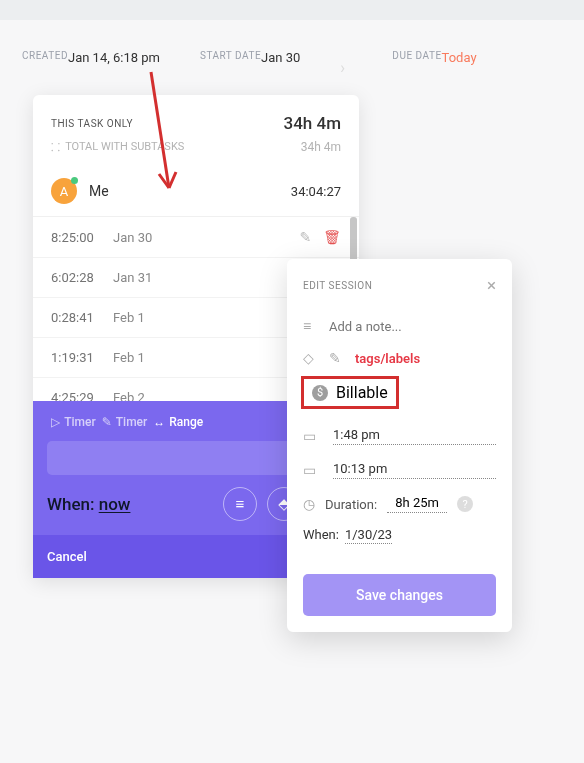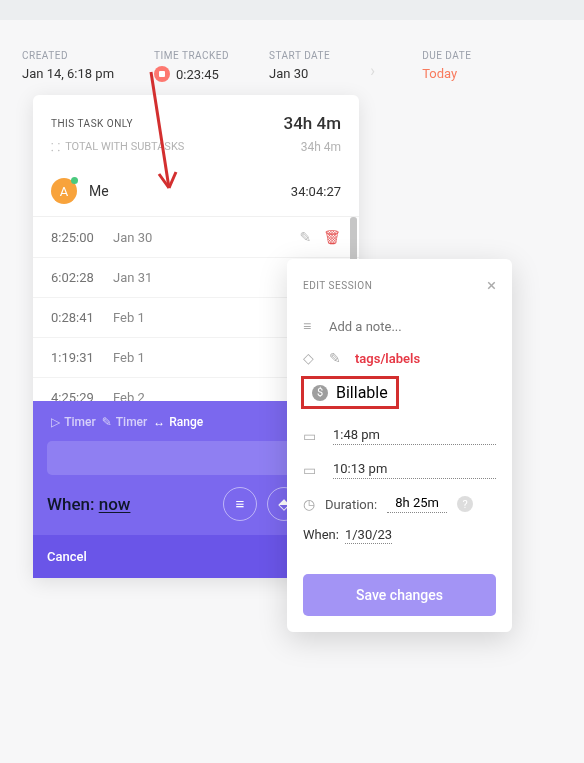--- a/index.html
+++ b/index.html
@@ -19,22 +19,21 @@
       height: 20px;
       background: #eceef0;
     }
     .meta-row {
       display: flex;
       padding: 30px 22px 20px 22px;
       gap: 40px;
     }
     .meta-item {
       display: flex;
-      flex-direction: column;
-      gap: 5px;
+      flex-direction: row;
     }
     .meta-label {
       font-size: 10px;
       color: #9ba0ab;
       letter-spacing: 0.5px;
       text-transform: uppercase;
     }
     .meta-value {
       font-size: 13px;
       color: #333;
@@ -419,27 +418,20 @@
   </style>
 </head>
 <body>
 
 <div class="top-bar"></div>
 
 <div class="meta-row">
   <div class="meta-item">
     <div class="meta-label">CREATED</div>
     <div class="meta-value">Jan 14, 6:18 pm</div>
-  </div>
-  <div class="meta-item">
-    <div class="meta-label">TIME TRACKED</div>
-    <div class="meta-value time-tracked-val">
-      <span class="rec-icon"></span>
-      <span>0:23:45</span>
-    </div>
   </div>
   <div class="meta-item">
     <div class="meta-label">START DATE</div>
     <div class="meta-value">Jan 30</div>
   </div>
   <div class="divider-chevron">›</div>
   <div class="meta-item">
     <div class="meta-label">DUE DATE</div>
     <div class="meta-value due-today">Today</div>
   </div>

